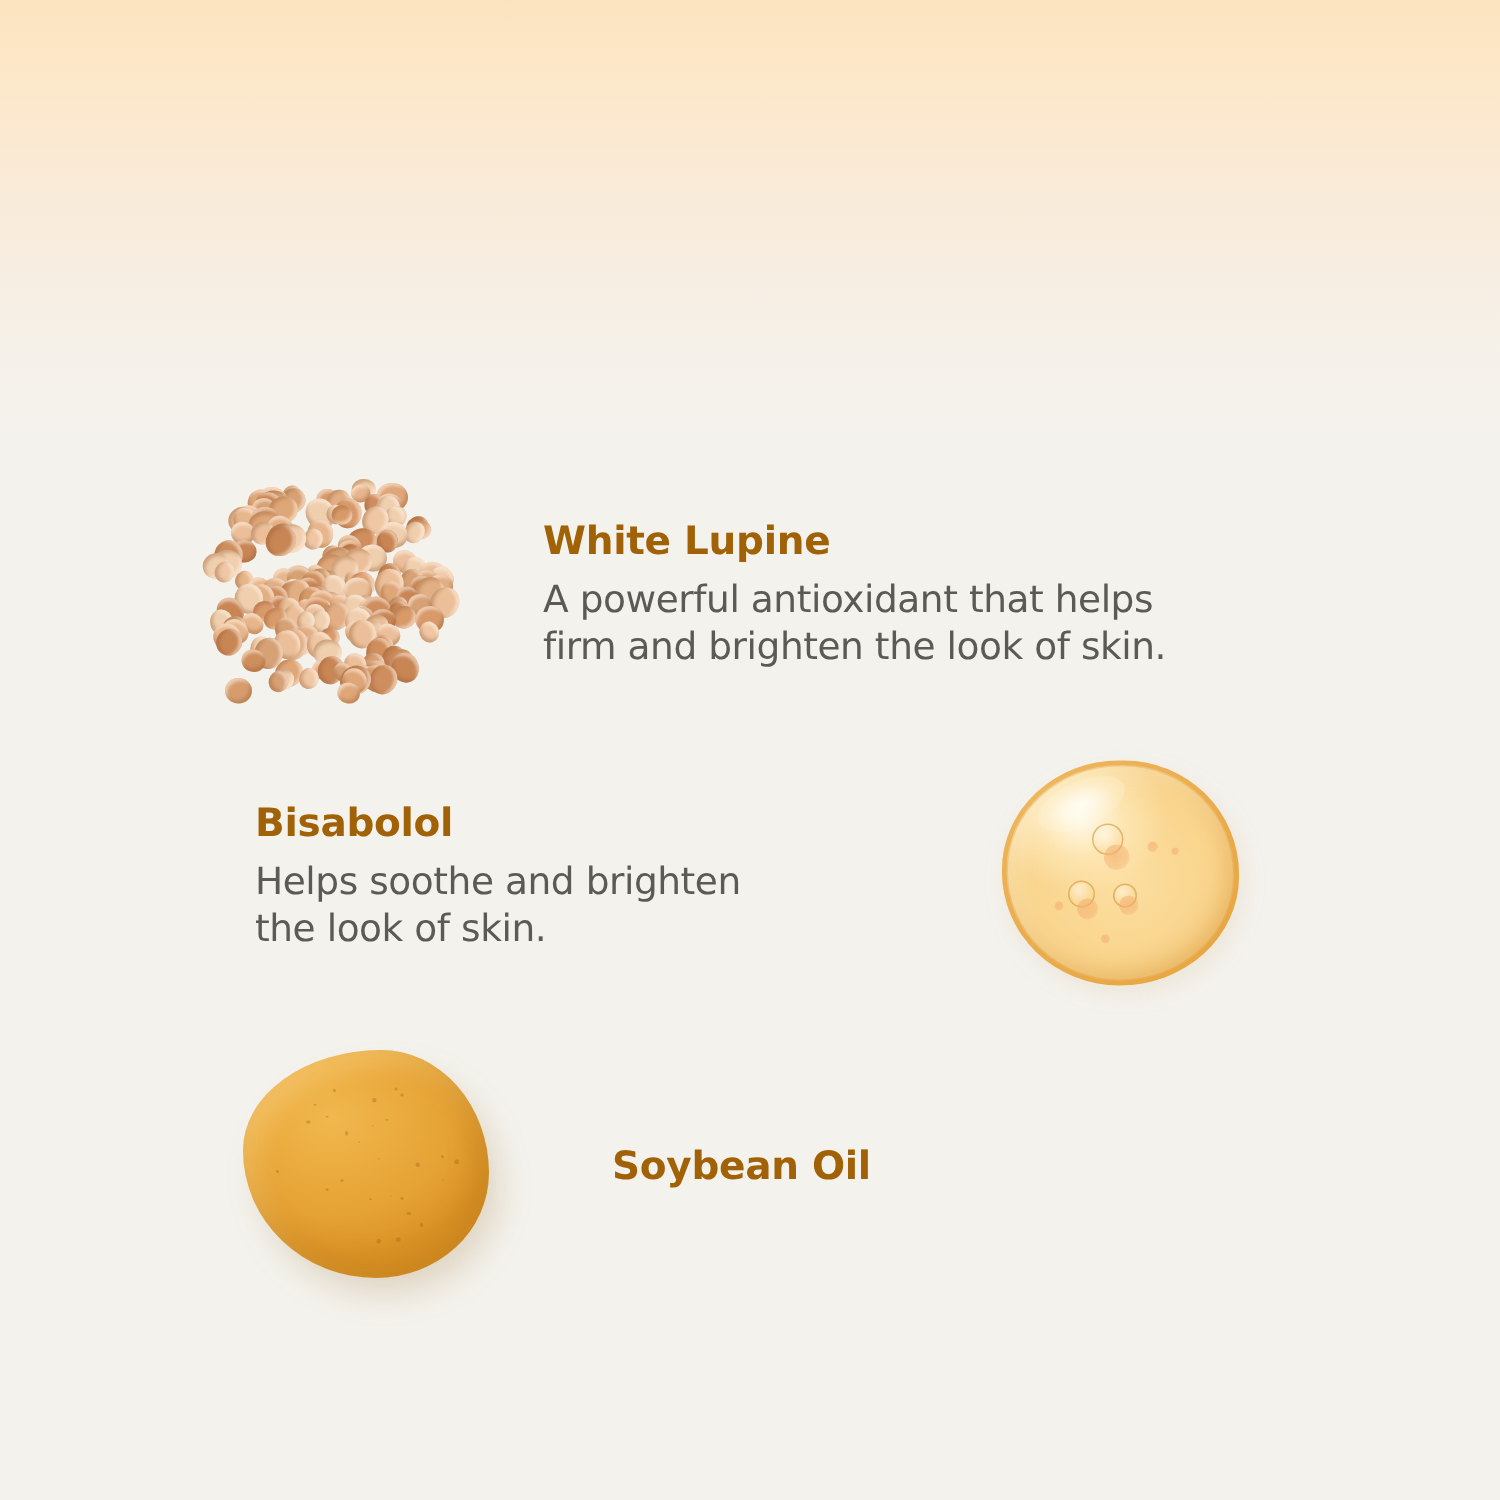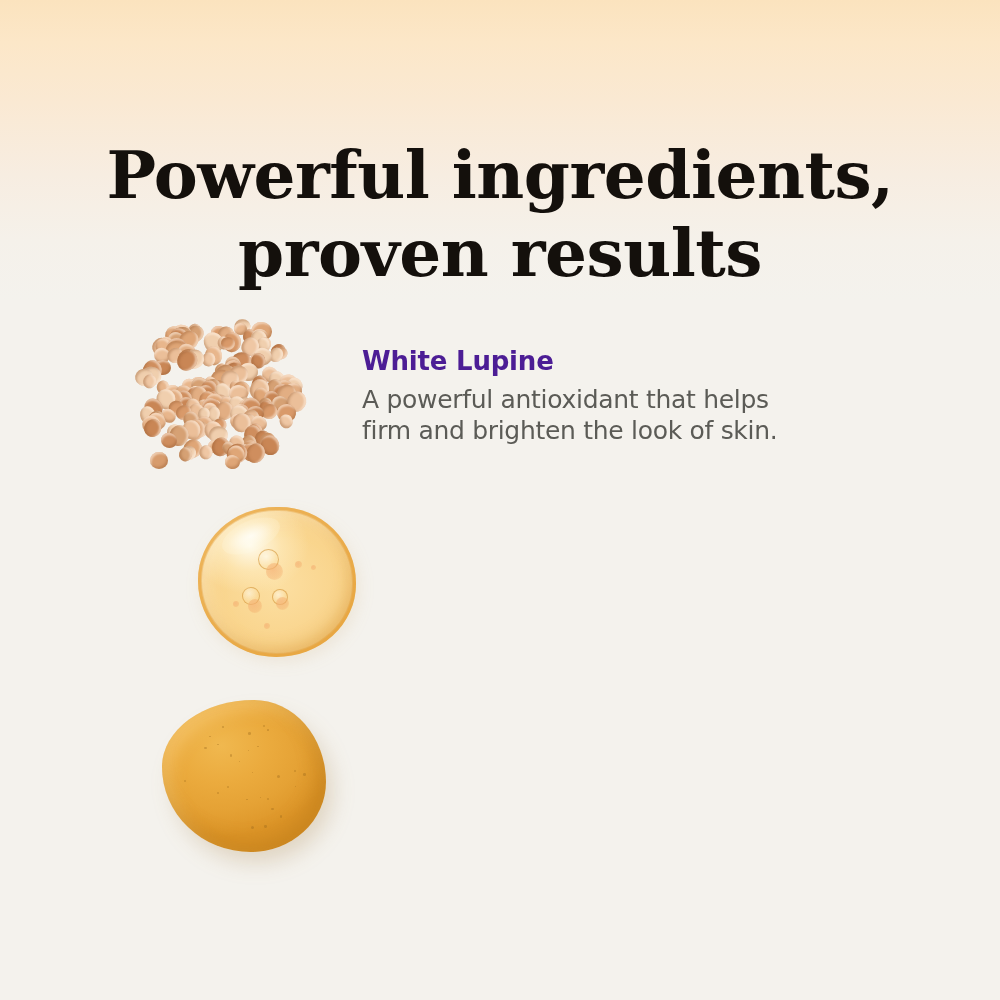--- a/index.html
+++ b/index.html
@@ -71,21 +71,21 @@
   .text-cell {
     flex: 0 0 auto;
   }
 
   .ing-title {
     font-family: "DejaVu Sans", "Liberation Sans", sans-serif;
     font-weight: 700;
     font-size: 26px;
     line-height: 32px;
     letter-spacing: -0.2px;
-    color: #4c1d95;
+    color: #a16207;
     margin: 0 0 7px 0;
   }
   .ing-desc {
     font-family: "DejaVu Sans", "Liberation Sans", sans-serif;
     font-weight: 400;
     font-size: 25px;
     line-height: 31px;
     letter-spacing: -0.3px;
     color: #5B5B56;
     margin: 0;
@@ -213,22 +213,20 @@
     background: rgba(150,100,25,0.35);
   }
 </style>
 </head>
 <body>
 
 <div id="poster">
 
   <div class="top-wash"></div>
 
-  <h1 class="headline">Powerful ingredients,
-proven results</h1>
 
   <div class="row row-1">
     <div class="art-cell">
       <div class="seed-pile" id="seedPile">
           <div class="seed" style="left:114.8px; top:18.8px; width:15.5px; height:14.3px; background:#F0CFAE; transform:rotate(178deg);"></div>
           <div class="seed" style="left:114.1px; top:22.9px; width:13.4px; height:12.3px; background:#E8B68C; transform:rotate(2deg);"></div>
           <div class="seed" style="left:68.1px; top:23.5px; width:13.0px; height:12.0px; background:#EFC7A4; transform:rotate(133deg);"></div>
           <div class="seed" style="left:131.0px; top:22.4px; width:20.8px; height:19.2px; background:#DFA677; transform:rotate(3deg);"></div>
           <div class="seed" style="left:91.2px; top:26.4px; width:14.9px; height:13.7px; background:#D99A6A; transform:rotate(6deg);"></div>
           <div class="seed" style="left:66.5px; top:26.3px; width:17.0px; height:15.7px; background:#D6A174; transform:rotate(139deg);"></div>
@@ -400,20 +398,25 @@
         </div>
     </div>
     <div class="text-cell" style="margin-left:42px;">
       <p class="ing-title">White Lupine</p>
       <p class="ing-desc">A powerful antioxidant that helps
 firm and brighten the look of skin.</p>
     </div>
   </div>
 
   <div class="row row-2">
+    <div class="text-cell" style="width:470px;">
+      <p class="ing-title">Bisabolol</p>
+      <p class="ing-desc">Helps soothe and brighten
+the look of skin.</p>
+    </div>
     <div class="art-cell" style="margin-left:26px;">
       <div class="gel-drop">
         <div class="gel-shadow"></div>
         <div class="gel-body"></div>
         <div class="gel-rim"></div>
         <div class="gel-sheen"></div>
         <div class="bubble" style="left:62px; top:44px; width:19px; height:19px;"></div>
         <div class="bubble-dot" style="left:70px; top:58px; width:17px; height:17px;"></div>
         <div class="bubble" style="left:46px; top:82px; width:16px; height:16px;"></div>
         <div class="bubble-dot" style="left:52px; top:94px; width:14px; height:14px;"></div>
@@ -454,16 +457,17 @@
           <div class="oil-speck" style="left:57.2px; top:43.6px; width:1.4px; height:1.4px;"></div>
           <div class="oil-speck" style="left:111.1px; top:107.6px; width:2.9px; height:2.9px;"></div>
           <div class="oil-speck" style="left:57.3px; top:92.2px; width:2.0px; height:2.0px;"></div>
           <div class="oil-speck" style="left:97.3px; top:46.0px; width:1.3px; height:1.3px;"></div>
           <div class="oil-speck" style="left:104.3px; top:125.4px; width:2.3px; height:2.3px;"></div>
           <div class="oil-speck" style="left:86.0px; top:98.6px; width:1.8px; height:1.8px;"></div>
           <div class="oil-speck" style="left:87.9px; top:32.3px; width:2.7px; height:2.7px;"></div>
         </div>
     </div>
     <div class="text-cell" style="margin-left:72px;">
+      <p class="ing-title">Soybean Oil</p>
     </div>
   </div>
 
 </div>
 
 </body></html>

